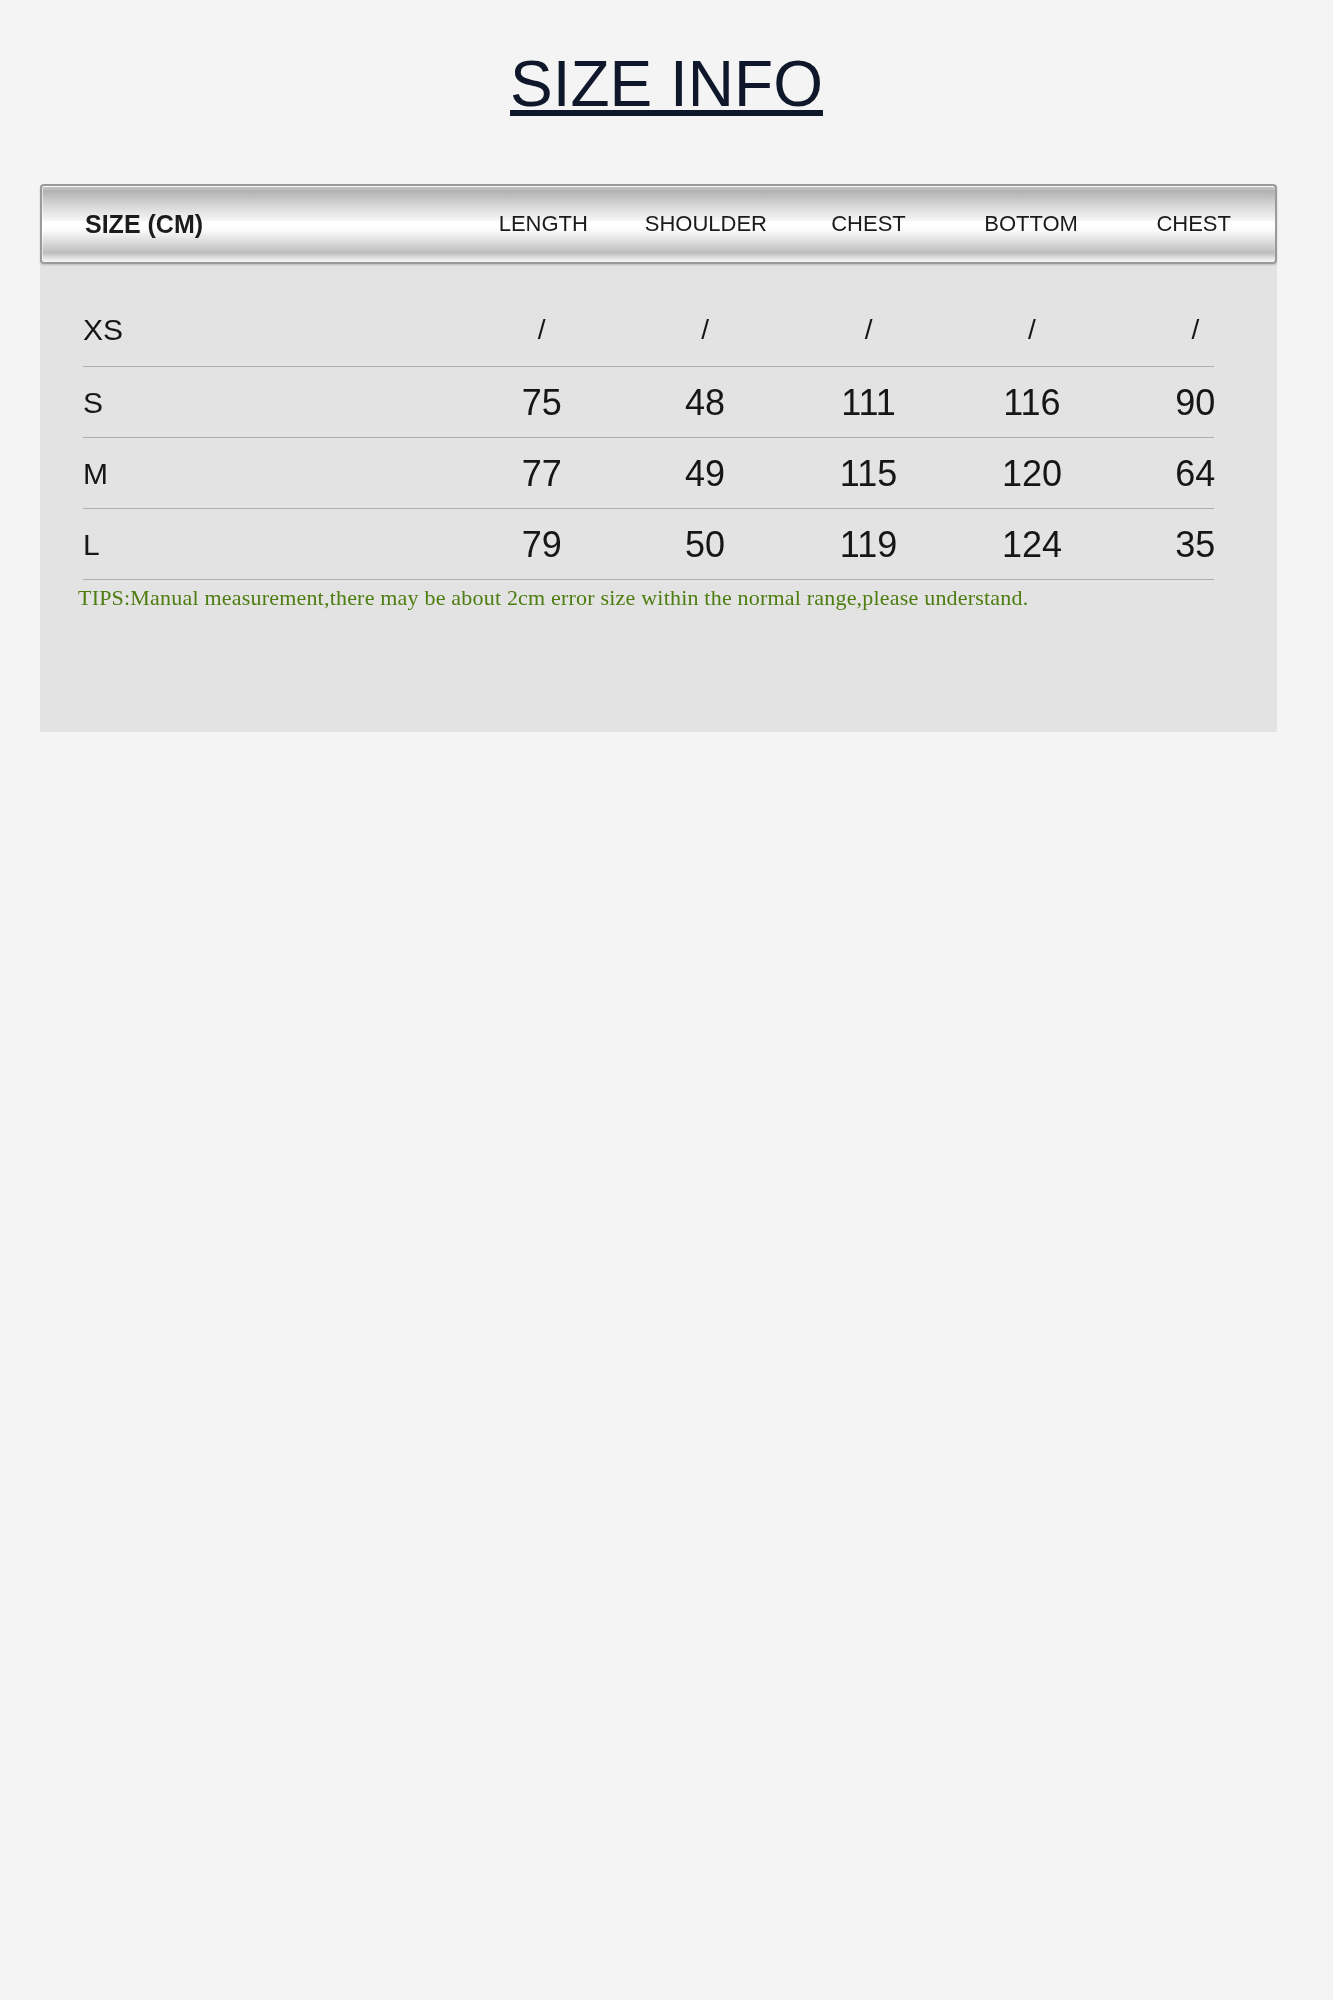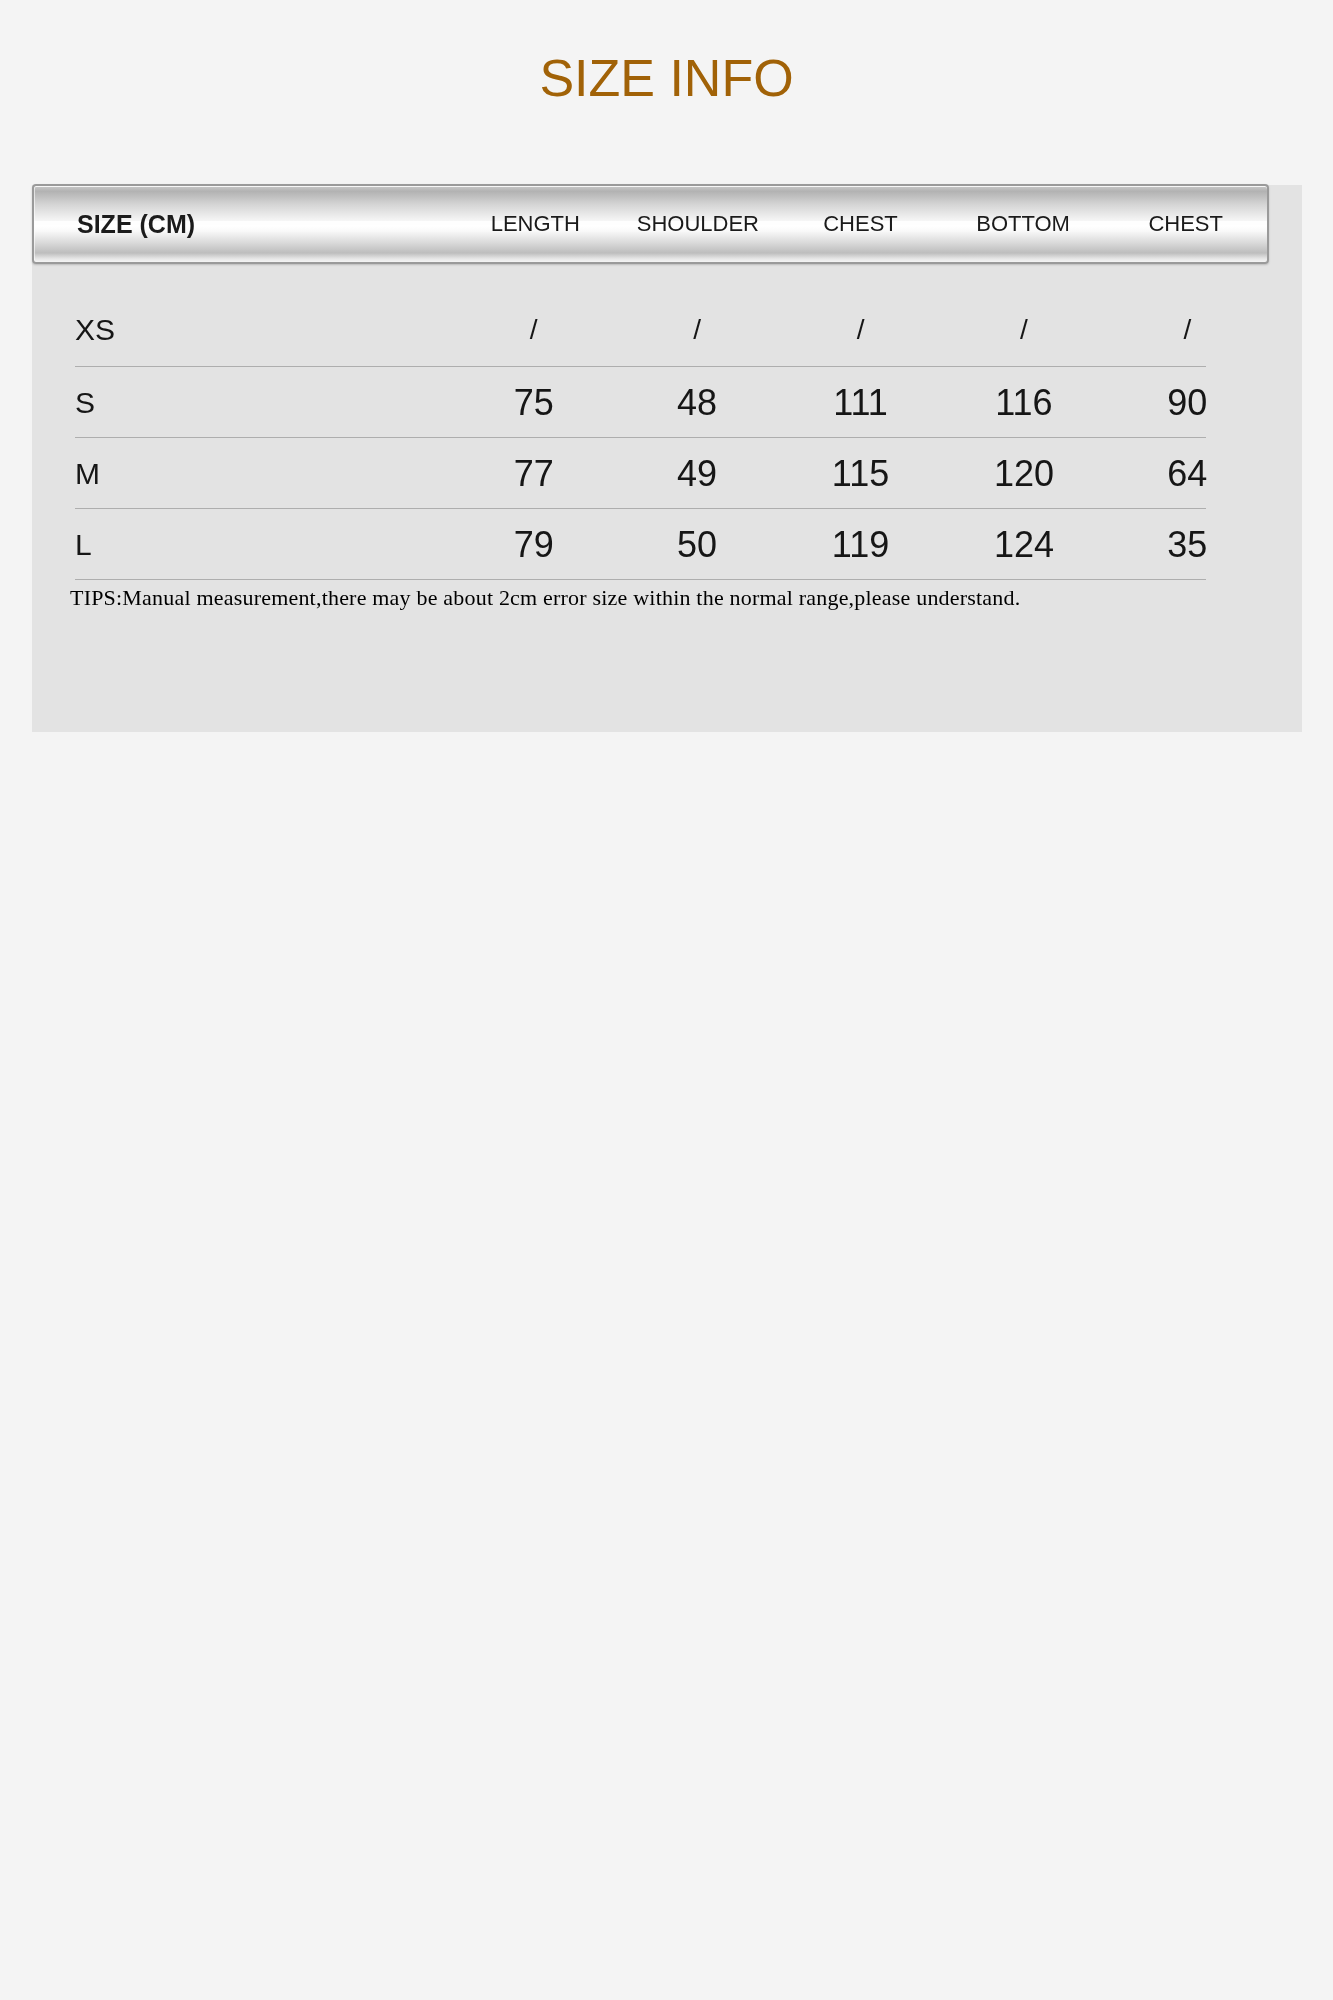--- a/index.html
+++ b/index.html
@@ -21,37 +21,37 @@
     overflow: hidden;
   }
 
   
   .title {
     position: absolute;
     top: 52px;
     left: 0;
     width: 1333px;
     text-align: center;
-    font-size: 52px;
+    font-size: 64px;
     font-weight: 400;
     letter-spacing: 0px;
-    color: #a16207;
+    color: #0f172a;
     font-family: "Liberation Sans", sans-serif;
     line-height: 1;
+    text-decoration: underline;
   }
 
   
   .panel {
     position: absolute;
-    left: 32px;
+    left: 40px;
     top: 185px;
     width: 1237px;
     height: 547px;
     background: #e3e3e3;
-    padding-left: 33px;
   }
 
   
   .header-bar {
     position: absolute;
     left: 0px;
     top: -1px;
     width: 1237px;
     height: 80px;
     box-sizing: border-box;
@@ -153,21 +153,21 @@
   }
 
   
   .tips {
     position: absolute;
     left: 38px;
     top: 400px;
     width: 1100px;
     font-family: "Liberation Serif", serif;
     font-size: 22px;
-    color: #000000;
+    color: #4d7c0f;
     letter-spacing: 0.2px;
     white-space: nowrap;
   }
 </style>
 </head>
 <body>
 
 <div class="page">
 
   <div class="title">SIZE INFO</div>

